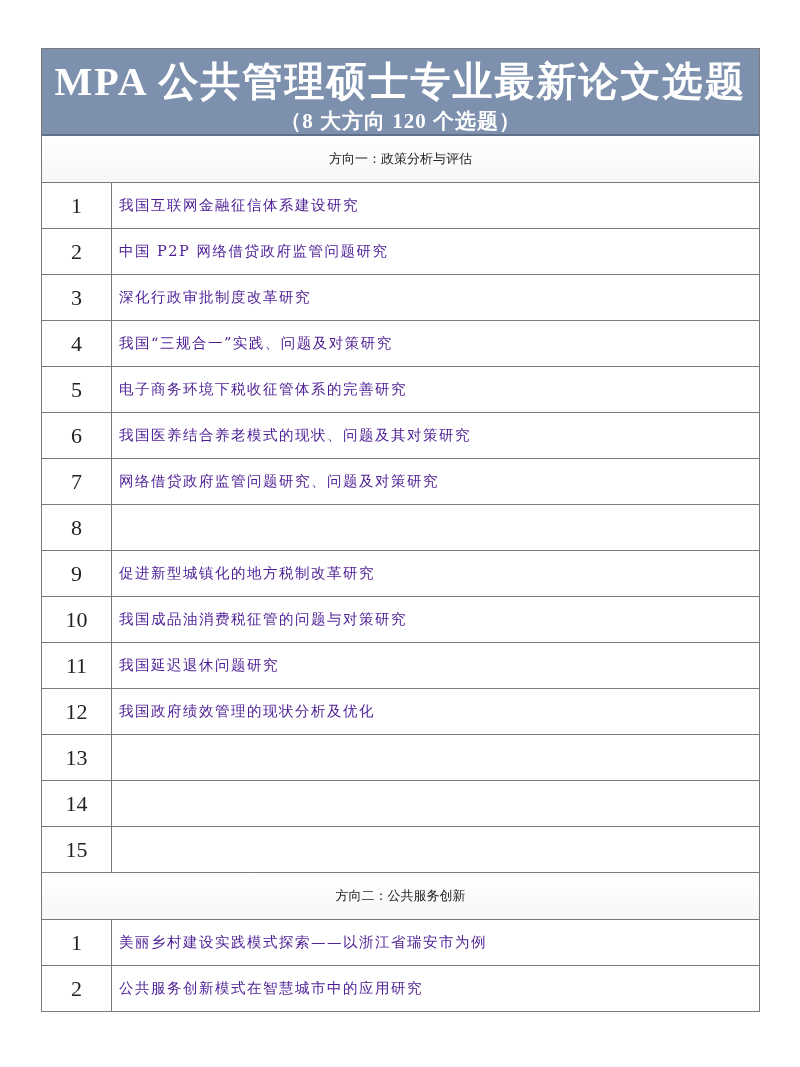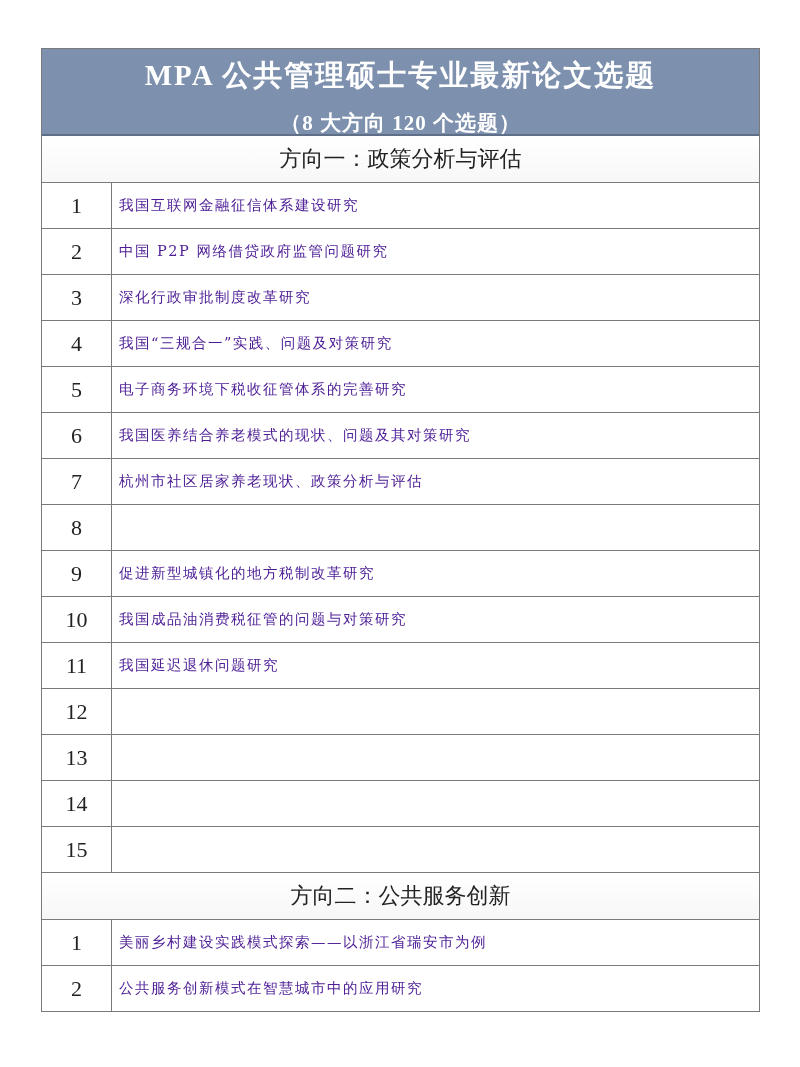--- a/index.html
+++ b/index.html
@@ -13,39 +13,39 @@
   .banner {
     background: #7d90ad;
     height: 85px;
     border-bottom: 2px solid #5f6f88;
     text-align: center;
     color: #ffffff;
   }
   .banner .title {
     font-family: "Liberation Serif", "DejaVu Serif", serif;
     font-weight: bold;
-    font-size: 29px;
+    font-size: 40px;
     line-height: 33px;
-    padding-top: 10px;
+    padding-top: 16px;
     letter-spacing: 2px;
   }
   .banner .subtitle {
     font-family: "Liberation Serif", "DejaVu Serif", serif;
     font-weight: bold;
     font-size: 21px;
     line-height: 22px;
-    margin-top: 20px;
+    margin-top: 12px;
     letter-spacing: 1px;
   }
   .section {
     height: 46px;
     border-bottom: 1px solid #7a7a7a;
     display: flex; align-items: center; justify-content: center;
     font-family: "DejaVu Sans", "Liberation Sans", sans-serif;
-    font-size: 22px;
+    font-size: 13px;
     color: #222;
     background: linear-gradient(#ffffff, #f7f7f7);
   }
   .row {
     display: flex;
     height: 45px;
     border-bottom: 1px solid #7a7a7a;
   }
   .num {
     width: 69px;
@@ -95,39 +95,40 @@
   <div class="row">
       <div class="num">5</div>
       <div class="topic">电子商务环境下税收征管体系的完善研究</div>
     </div>
   <div class="row">
       <div class="num">6</div>
       <div class="topic">我国医养结合养老模式的现状、问题及其对策研究</div>
     </div>
   <div class="row">
       <div class="num">7</div>
-      <div class="topic">杭州市社区居家养老现状、政策分析与评估</div>
+      <div class="topic">网络借贷政府监管问题研究、问题及对策研究</div>
     </div>
   <div class="row">
       <div class="num">8</div>
     </div>
   <div class="row">
       <div class="num">9</div>
       <div class="topic">促进新型城镇化的地方税制改革研究</div>
     </div>
   <div class="row">
       <div class="num">10</div>
       <div class="topic">我国成品油消费税征管的问题与对策研究</div>
     </div>
   <div class="row">
       <div class="num">11</div>
       <div class="topic">我国延迟退休问题研究</div>
     </div>
   <div class="row">
       <div class="num">12</div>
+      <div class="topic">我国政府绩效管理的现状分析及优化</div>
     </div>
   <div class="row">
       <div class="num">13</div>
     </div>
   <div class="row">
       <div class="num">14</div>
     </div>
   <div class="row">
       <div class="num">15</div>
     </div>

